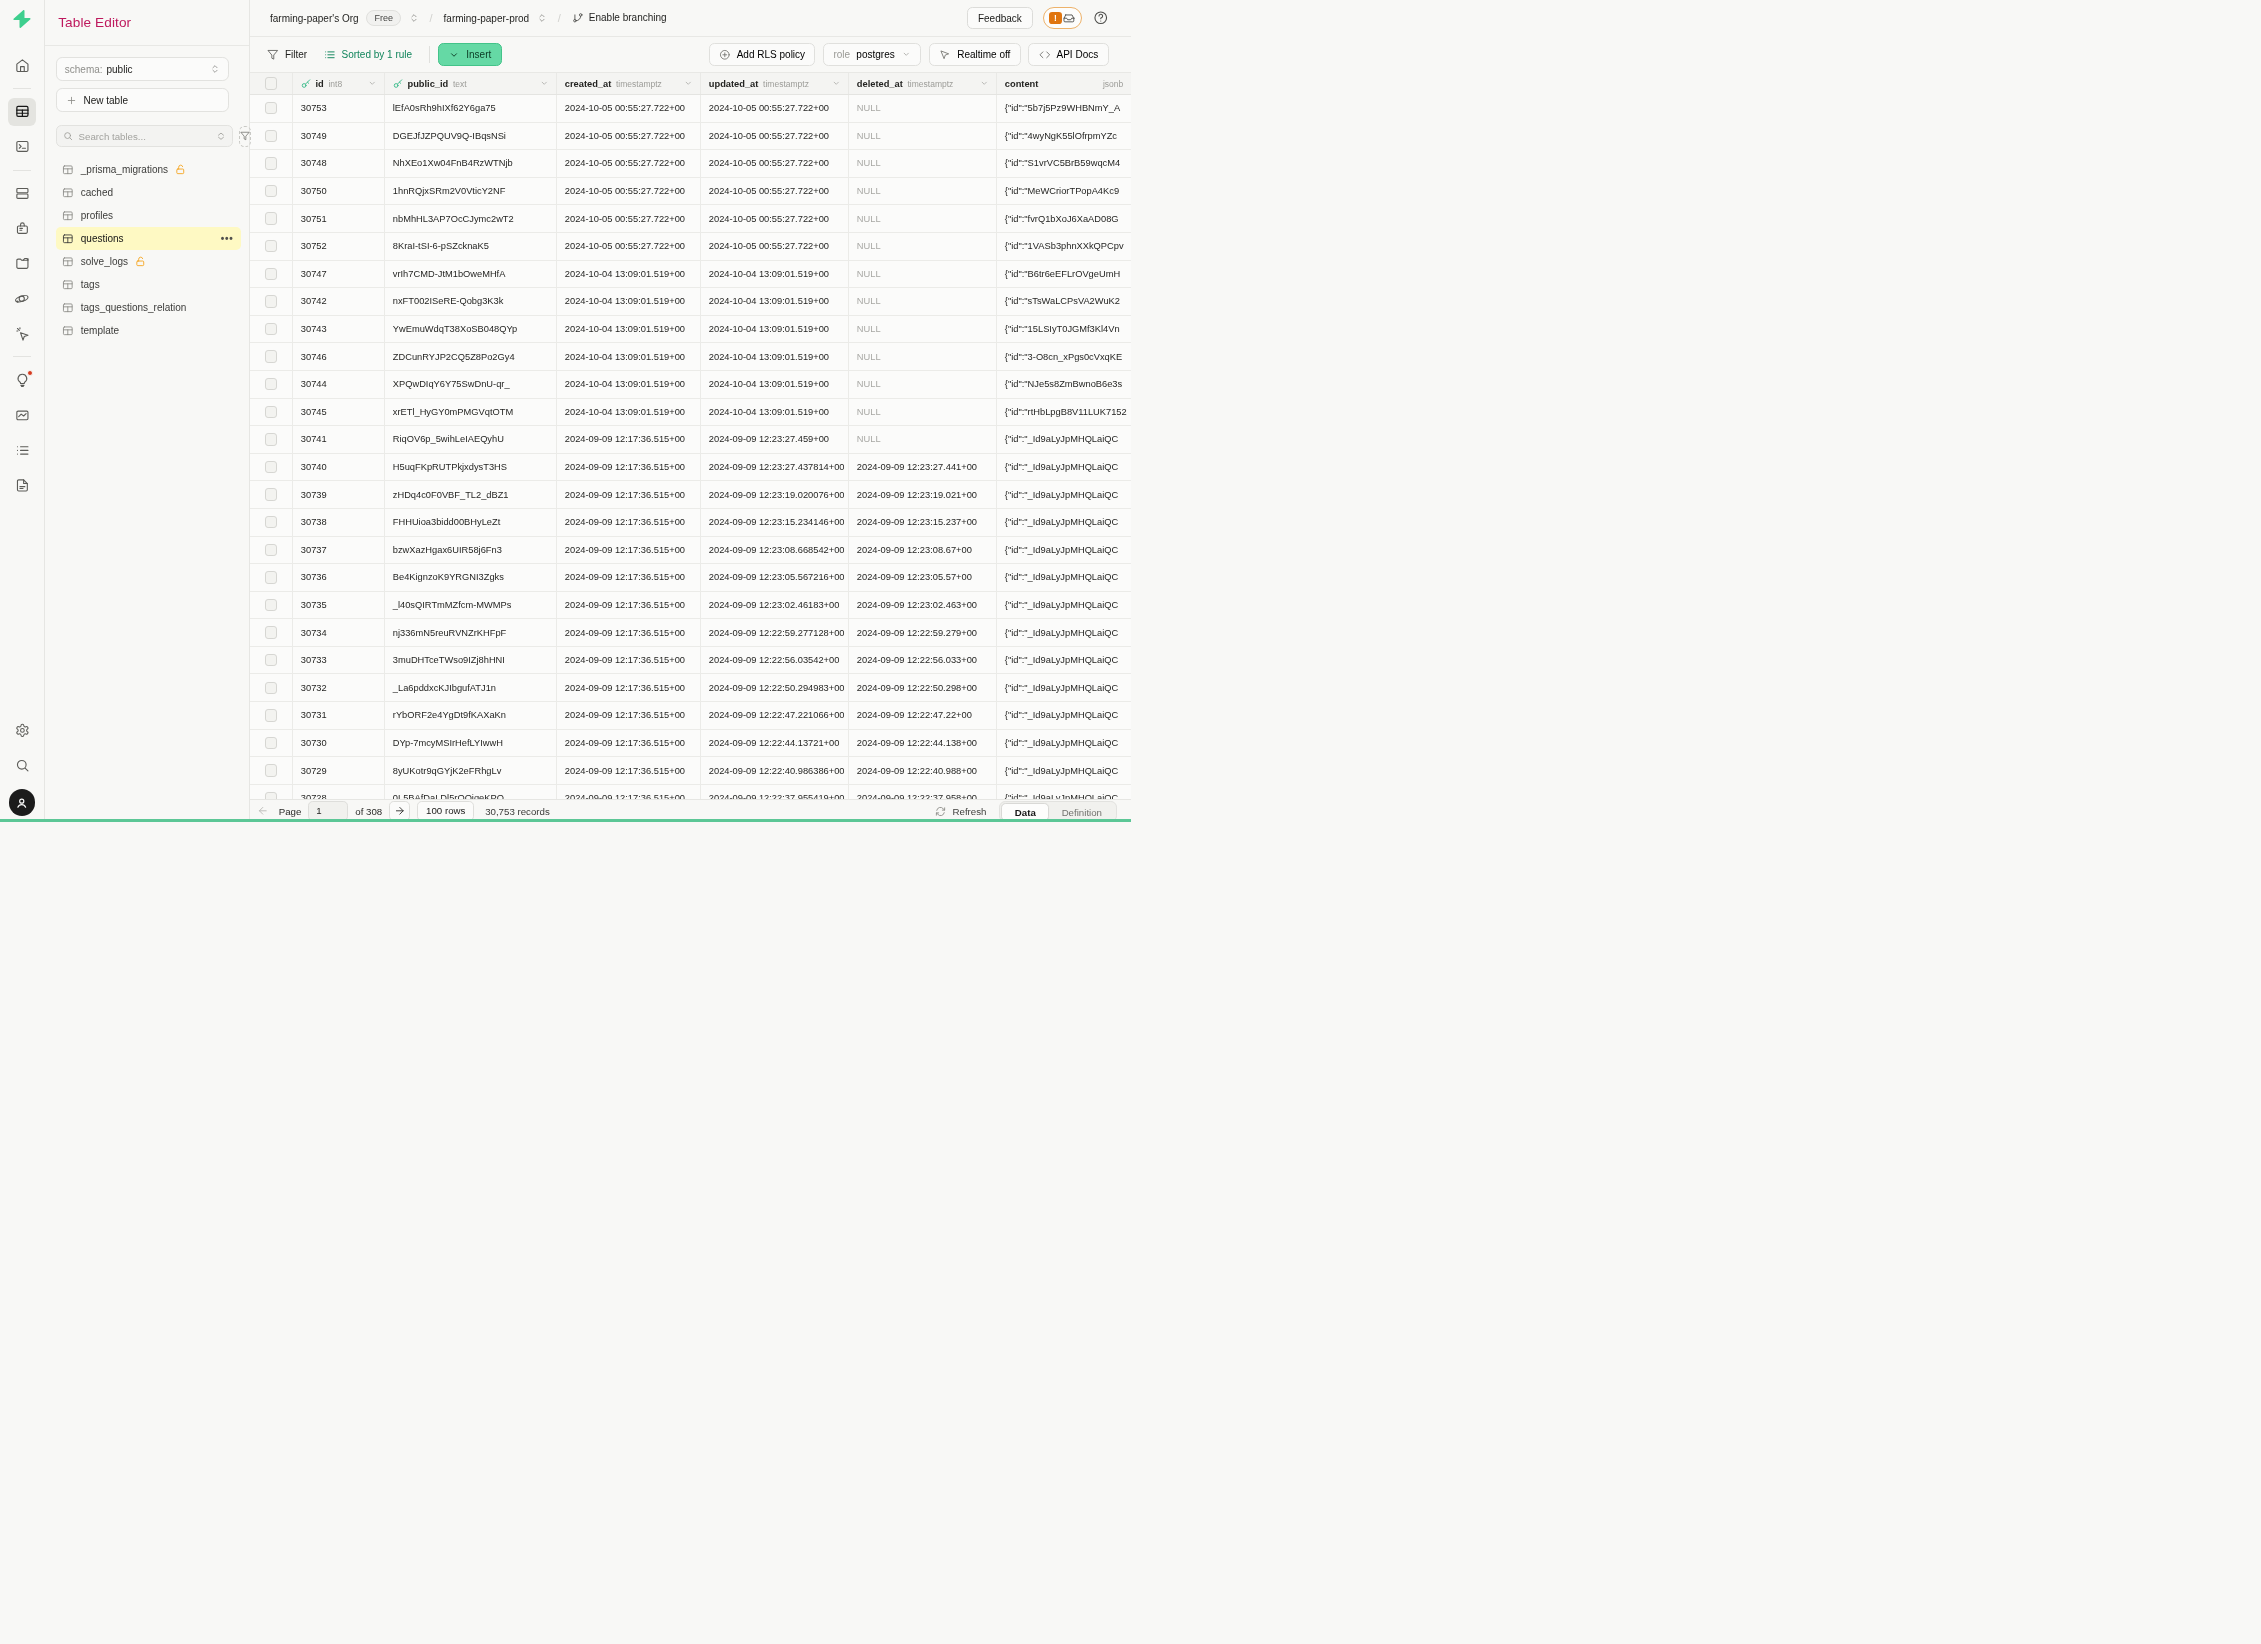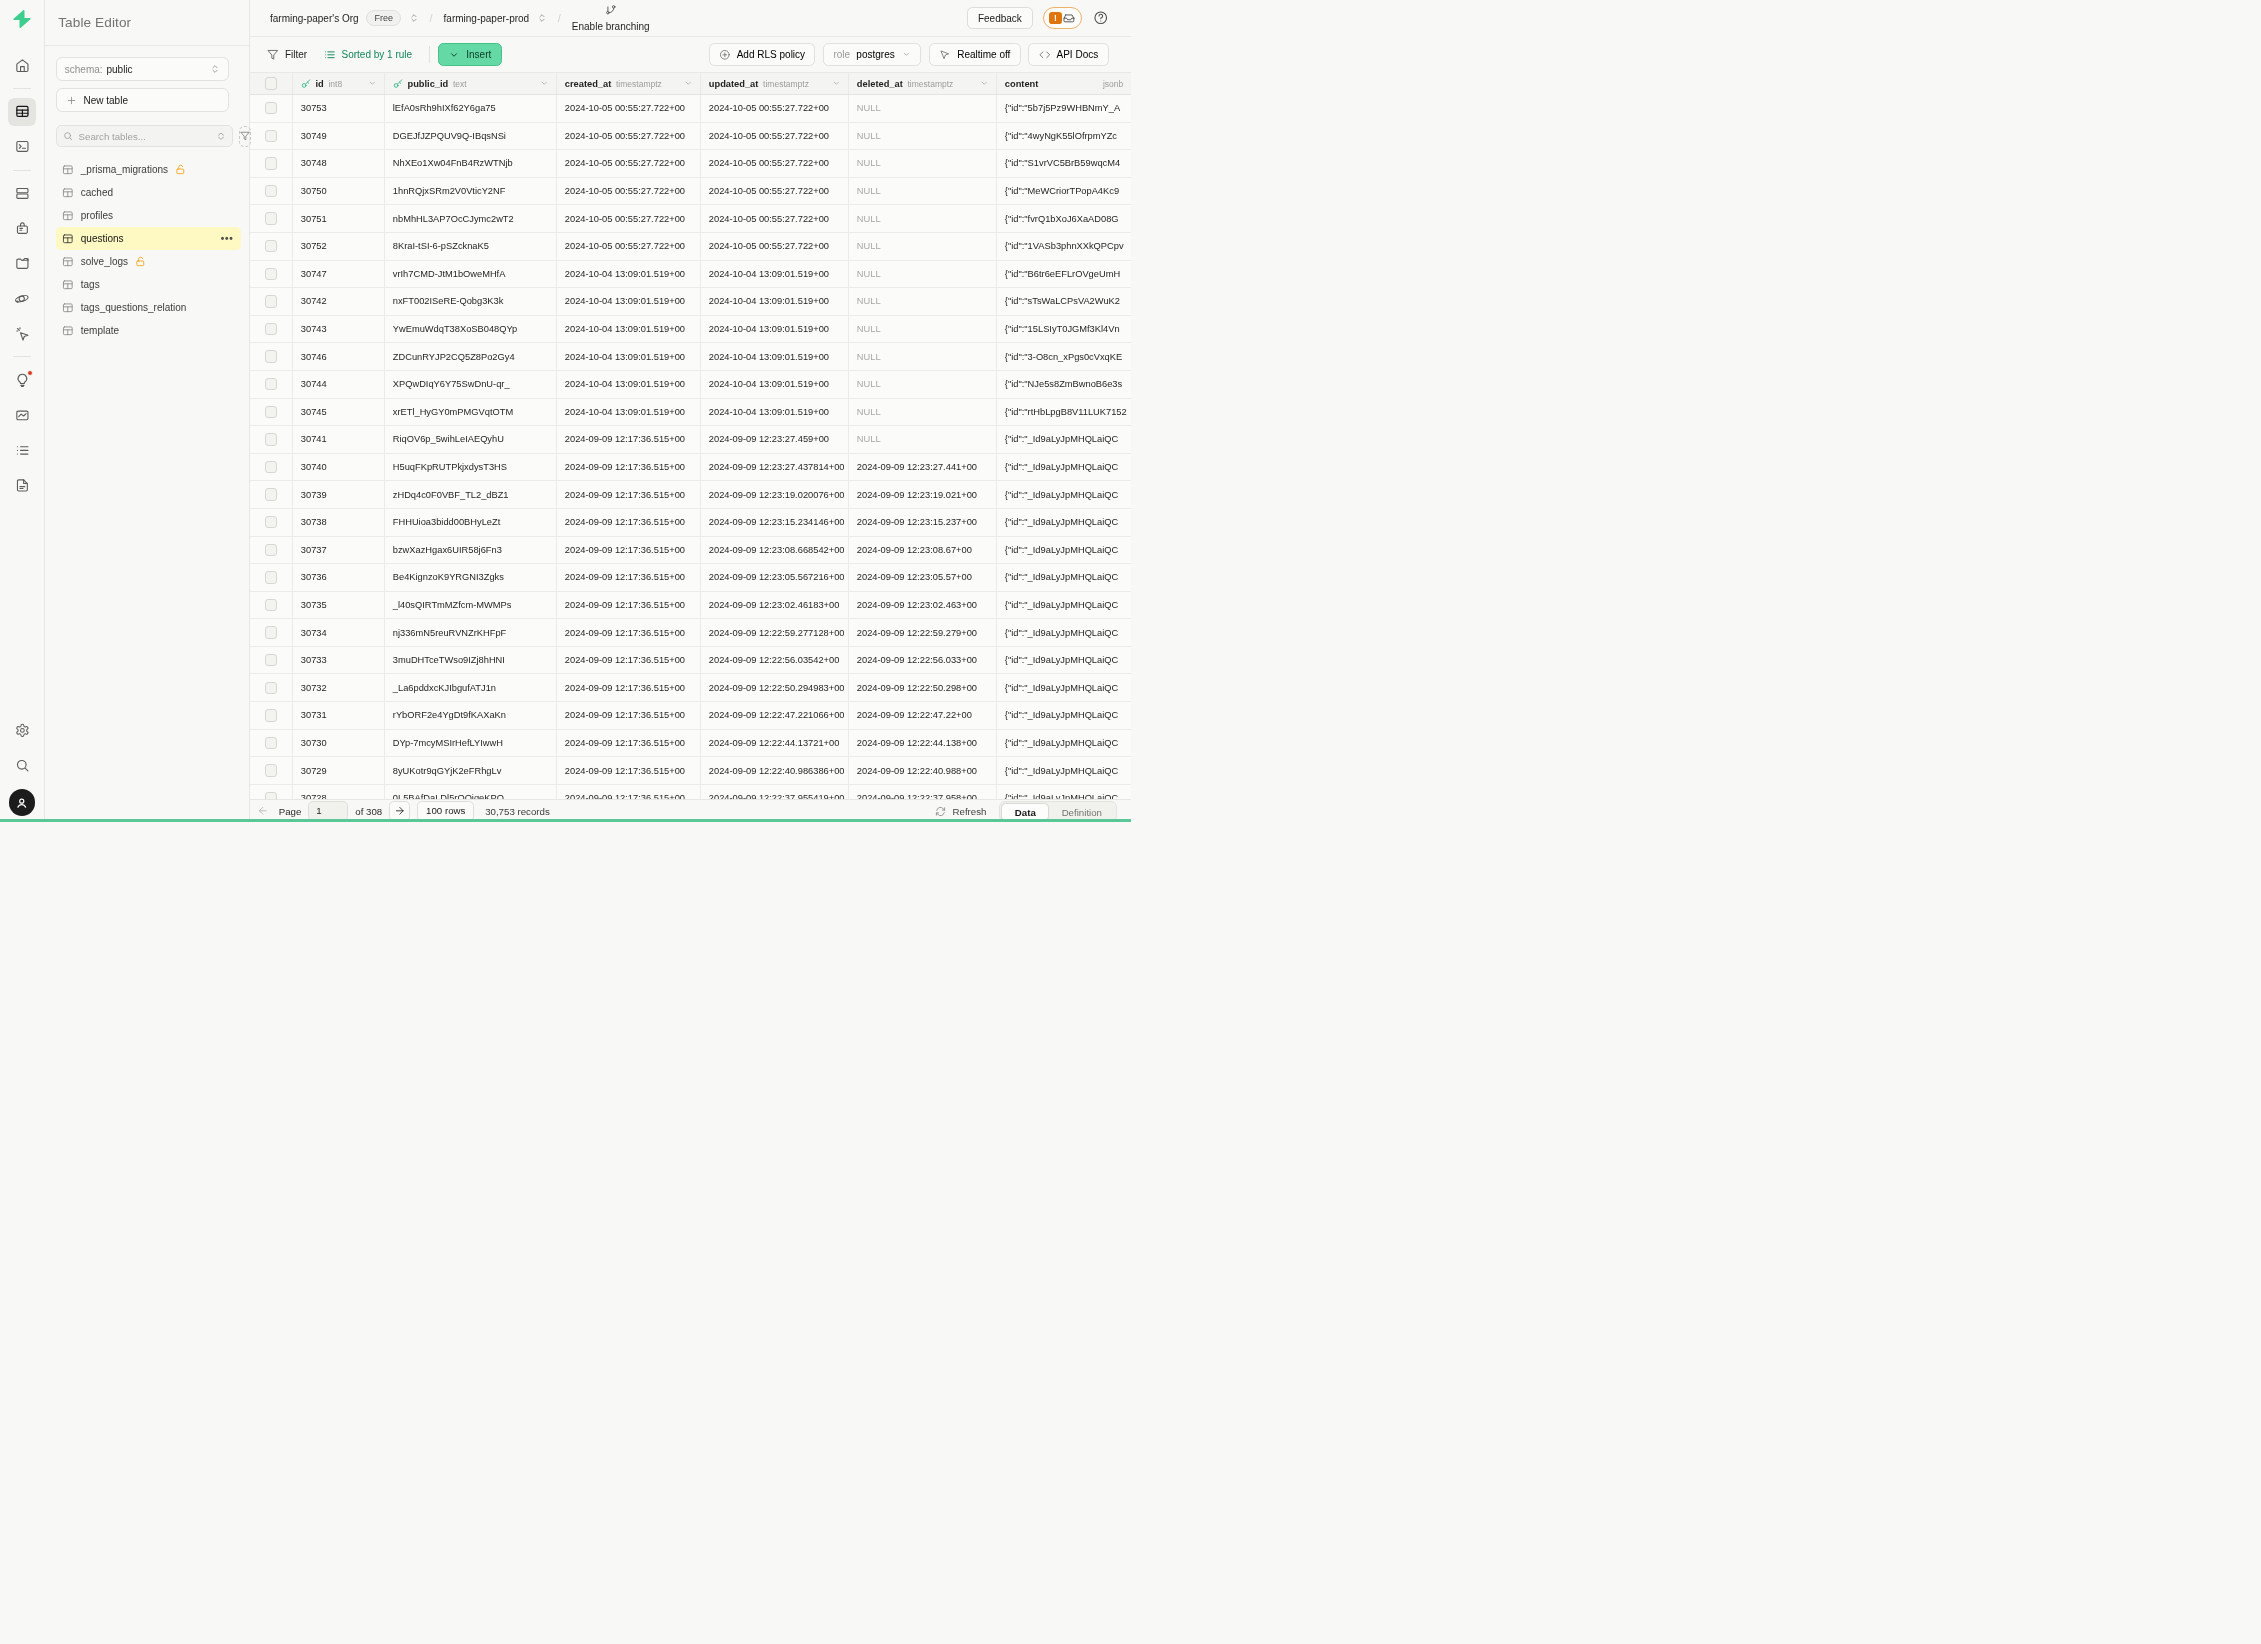--- a/index.html
+++ b/index.html
@@ -34,21 +34,21 @@
     width:26.4px; height:26.4px; border-radius:50%; background:#1c1c1c; color:#fff;
     display:flex; align-items:center; justify-content:center; margin-top:6.2px; cursor:pointer;
   }
 
   
   .sidebar {
     width:205px; flex:0 0 205px; border-right:0.8px solid #e6e6e3; display:flex;
     flex-direction:column; background:#f8f8f6; z-index:4;
   }
   .sidebar-head { height:46px; display:flex; align-items:center; padding:0 13.2px; border-bottom:0.8px solid #e8e8e5; }
-  .sidebar-title { font-size:13.6px; font-weight:500; color:#737373; letter-spacing:0.1px; }
+  .sidebar-title { font-size:13.6px; font-weight:500; color:#be185d; letter-spacing:0.1px; }
   .sidebar-body { padding:11px 20px 7.8px 11px; display:flex; flex-direction:column; }
   .schema-select {
     height:24px; border:0.8px solid #e2e2df; border-radius:6.2px; background:#fbfbfa;
     display:flex; align-items:center; padding:0 7.8px; gap:3.9px; cursor:pointer; width:100%;
   }
   .schema-select .lab { color:#8f8f8b; font-size:10px; }
   .schema-select .val { color:#1d1d1b; font-size:10px; }
   .schema-select .sorter { margin-left:auto; color:#8f8f8b; }
   .new-table-btn {
     margin-top:7px; height:24px; border:0.8px solid #e2e2df; border-radius:6.2px; background:#fbfbfa;
@@ -89,21 +89,21 @@
     height:37px; display:flex; align-items:center; padding:0 21px 0 20px;
     border-bottom:0.8px solid #e8e8e5; background:#f8f8f6; gap:7.8px;
   }
   .crumb { font-size:10px; color:#1f1f1d; white-space:nowrap; cursor:pointer; }
   .badge-free {
     font-size:9px; color:#454543; border:0.8px solid #e0e0dd; background:#f1f1ef;
     border-radius:15.5px; padding:1.6px 7px; cursor:pointer;
   }
   .sorter-icon { color:#8f8f8b; cursor:pointer; }
   .crumb-slash { color:#d2d2cf; font-size:11px; margin:0 3.1px; }
-  .branch-link { display:flex; align-items:center; gap:5.4px; cursor:pointer;flex-direction:column; }
+  .branch-link { display:flex; align-items:flex-start; gap:5.4px; cursor:pointer; }
   .branch-link .txt { font-size:10px; color:#1f1f1d; }
   .topbar-right { margin-left:auto; display:flex; align-items:center; gap:10px; }
   .feedback-btn {
     height:22.5px; border:0.8px solid #dcdcd9; border-radius:5.4px; background:#fbfbfa;
     padding:4px 10px; font-size:10px; color:#20201e; display:flex; align-items:center; cursor:pointer;
   }
   .notif-btn {
     height:22px; border:1.2px solid #edb26a; border-radius:11.6px; background:#fdfdfc;
     padding:0 5.4px; display:flex; align-items:center; gap:1.6px; cursor:pointer;
   }

